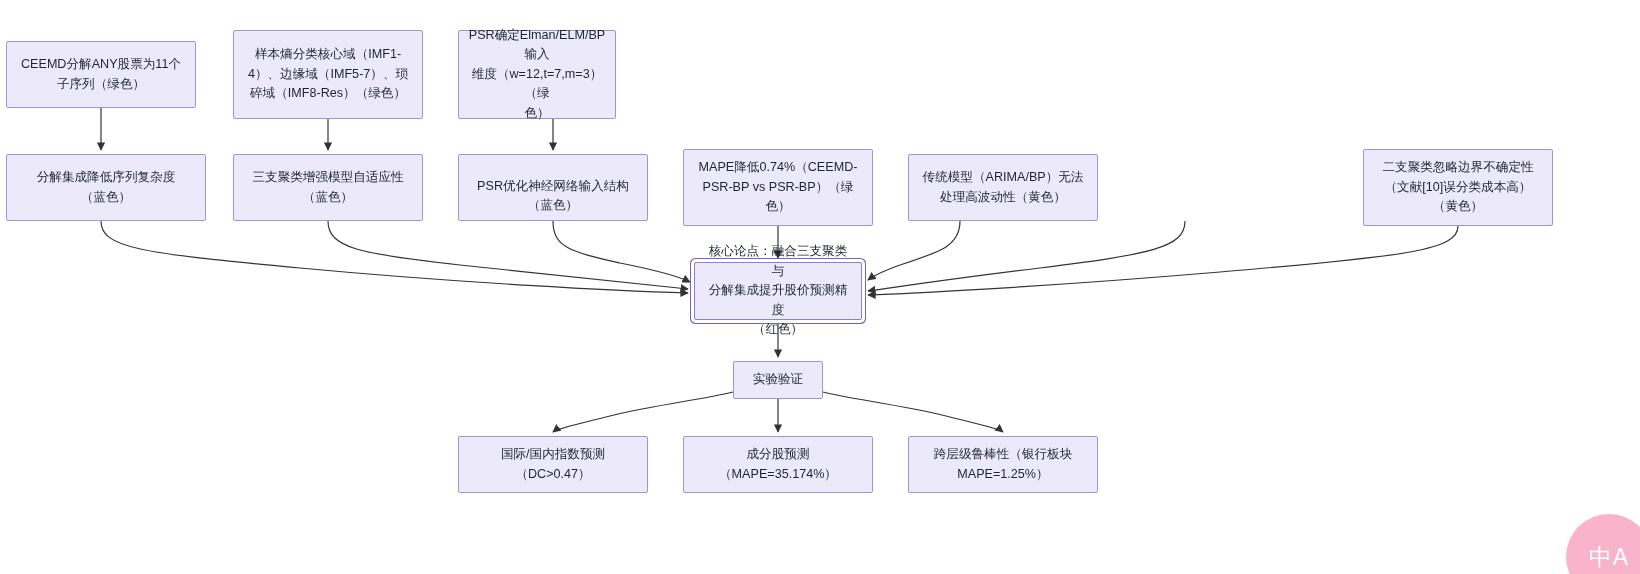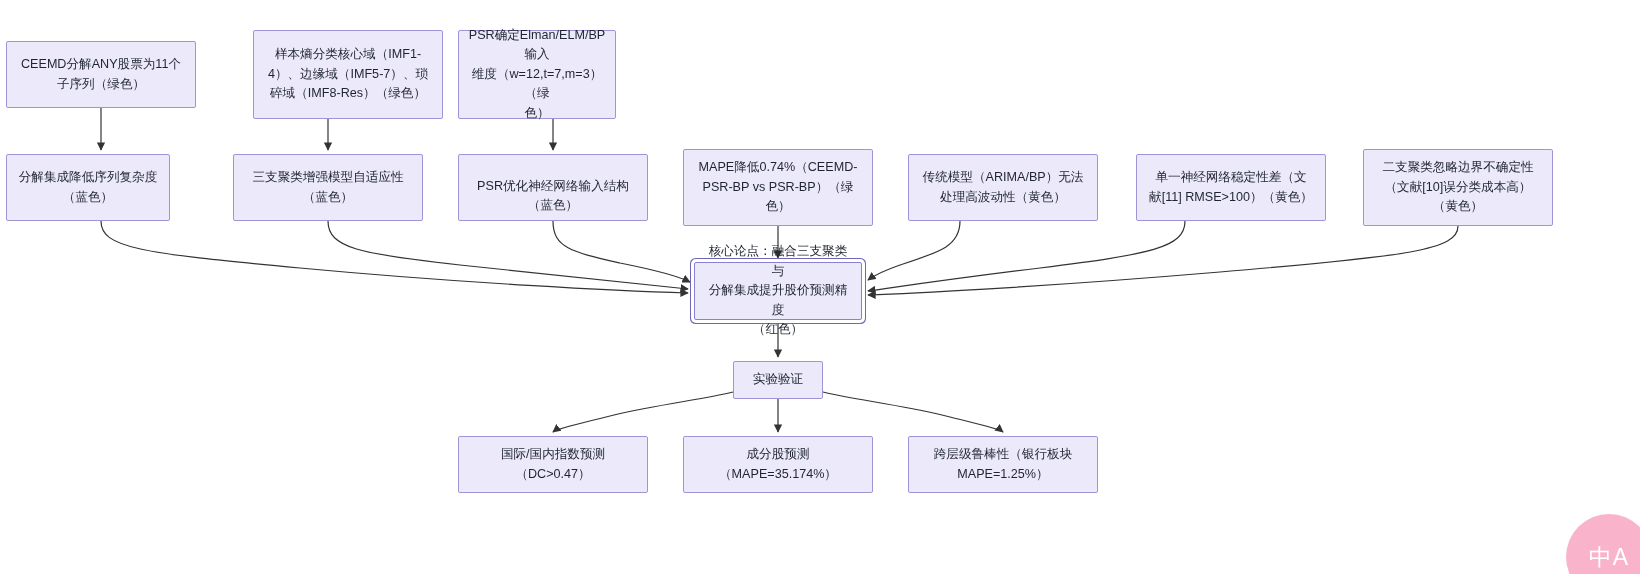--- a/index.html
+++ b/index.html
@@ -101,33 +101,33 @@
       <path d="M 778,399 L 778,432"></path>
       <path d="M 823,392 C 856,400 896,404 946,416 C 978,424 998,428 1003,432"></path>
     </g>
   </svg>
 
   <div class="node" style="left:6px; top:41px; width:190px; height:67px;">
     <span class="label">CEEMD分解ANY股票为11个
 子序列（绿色）</span>
   </div>
 
-  <div class="node" style="left:233px; top:30px; width:190px; height:89px;margin-left:20px;">
+  <div class="node" style="left:233px; top:30px; width:190px; height:89px;">
     <span class="label">样本熵分类核心域（IMF1-
 4）、边缘域（IMF5-7）、琐
 碎域（IMF8-Res）（绿色）</span>
   </div>
 
   <div class="node" style="left:458px; top:30px; width:158px; height:89px;">
     <span class="label">PSR确定Elman/ELM/BP输入
 维度（w=12,t=7,m=3）（绿
 色）</span>
   </div>
 
-  <div class="node" style="left:6px; top:154px; width:164px; height:67px;">
+  <div class="node" style="left:6px; top:154px; width:200px; height:67px;">
     <span class="label">分解集成降低序列复杂度
 （蓝色）</span>
   </div>
 
   <div class="node" style="left:233px; top:154px; width:190px; height:67px;">
     <span class="label">三支聚类增强模型自适应性
 （蓝色）</span>
   </div>
 
   <div class="node" style="left:458px; top:154px; width:190px; height:67px;align-items:flex-end;">
@@ -139,24 +139,20 @@
     <span class="label">MAPE降低0.74%（CEEMD-
 PSR-BP vs PSR-BP）（绿
 色）</span>
   </div>
 
   <div class="node" style="left:908px; top:154px; width:190px; height:67px;">
     <span class="label">传统模型（ARIMA/BP）无法
 处理高波动性（黄色）</span>
   </div>
 
-  <div class="node" style="left:1136px; top:154px; width:190px; height:67px;">
-    <span class="label">单一神经网络稳定性差（文
-献[11] RMSE&gt;100）（黄色）</span>
-  </div>
 
   <div class="node" style="left:1363px; top:149px; width:190px; height:77px;">
     <span class="label">二支聚类忽略边界不确定性
 （文献[10]误分类成本高）
 （黄色）</span>
   </div>
 
   <div class="node core" style="left:694px; top:262px; width:168px; height:58px;">
     <span class="label">核心论点：融合三支聚类与
 分解集成提升股价预测精度

